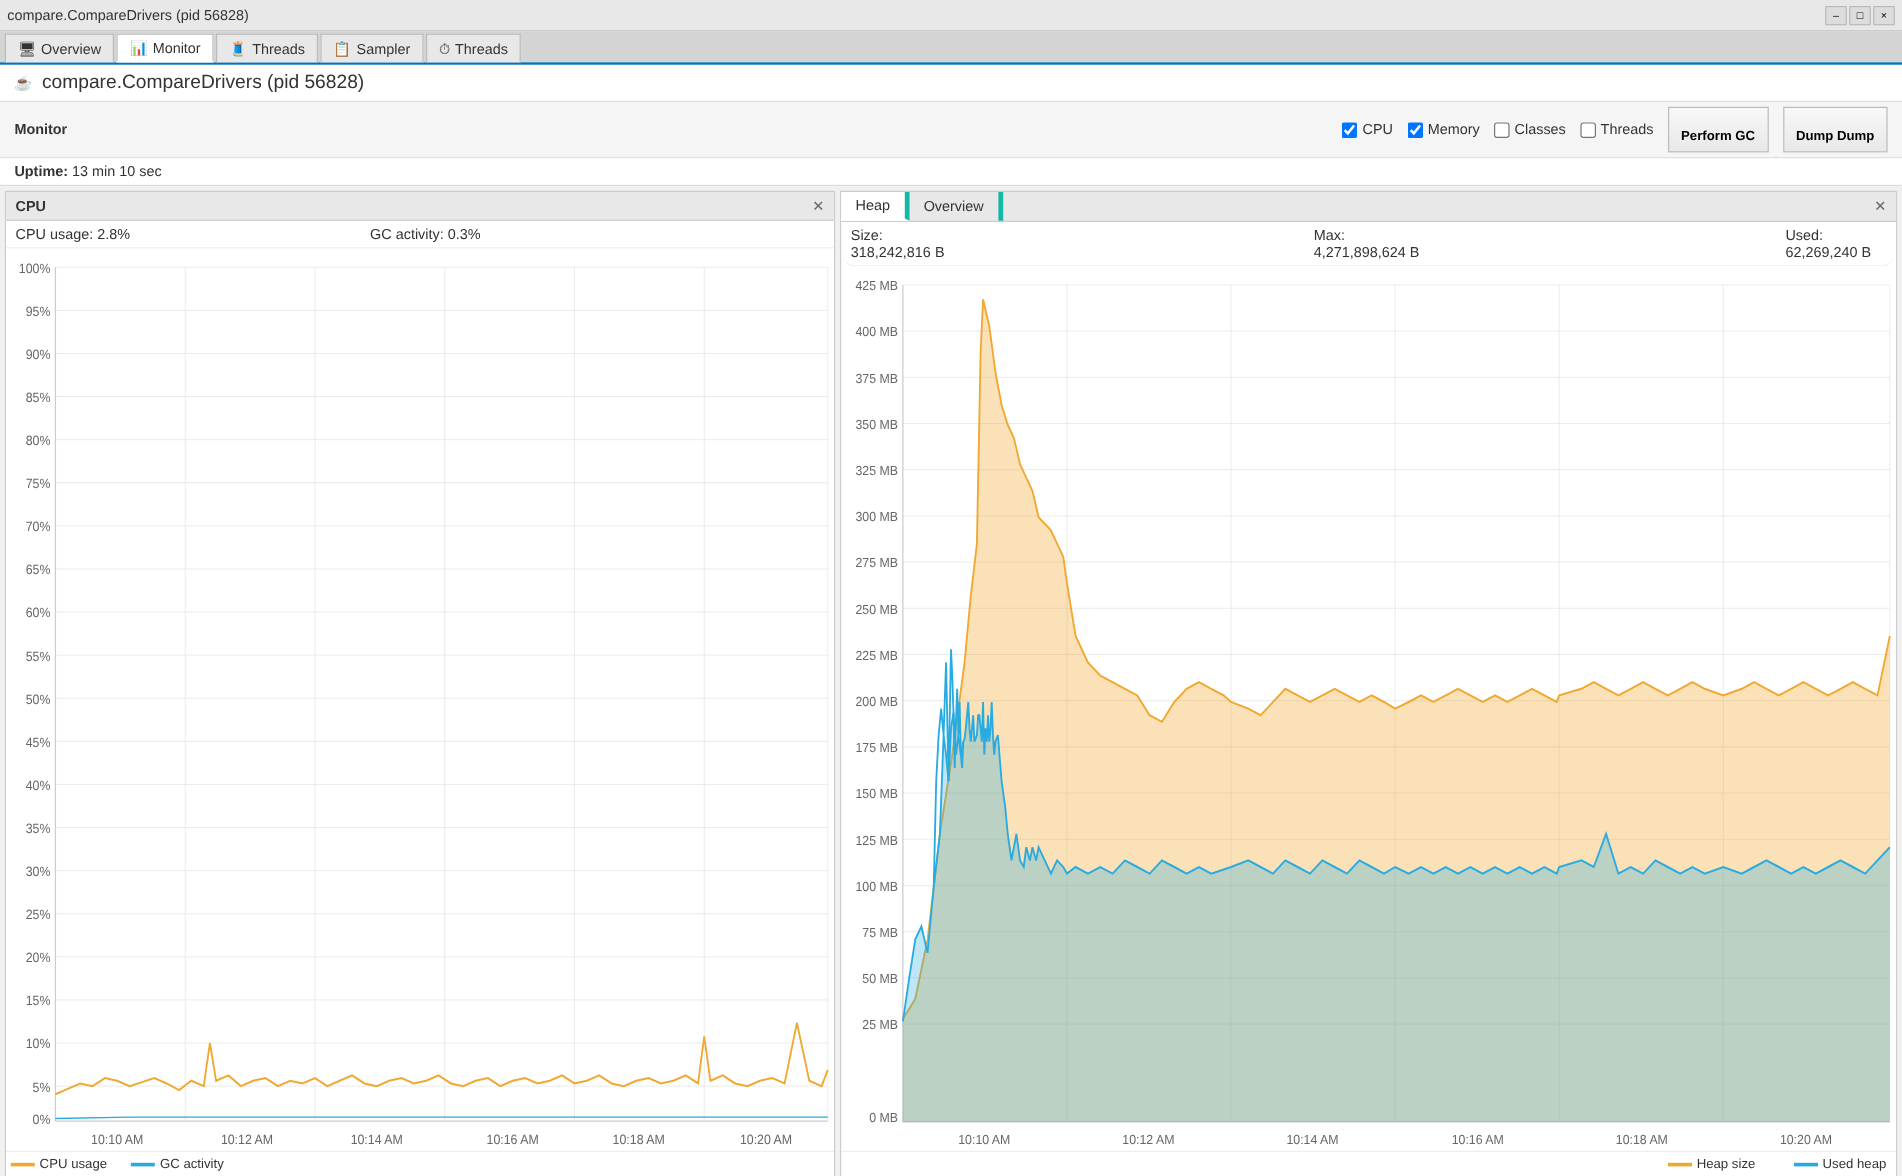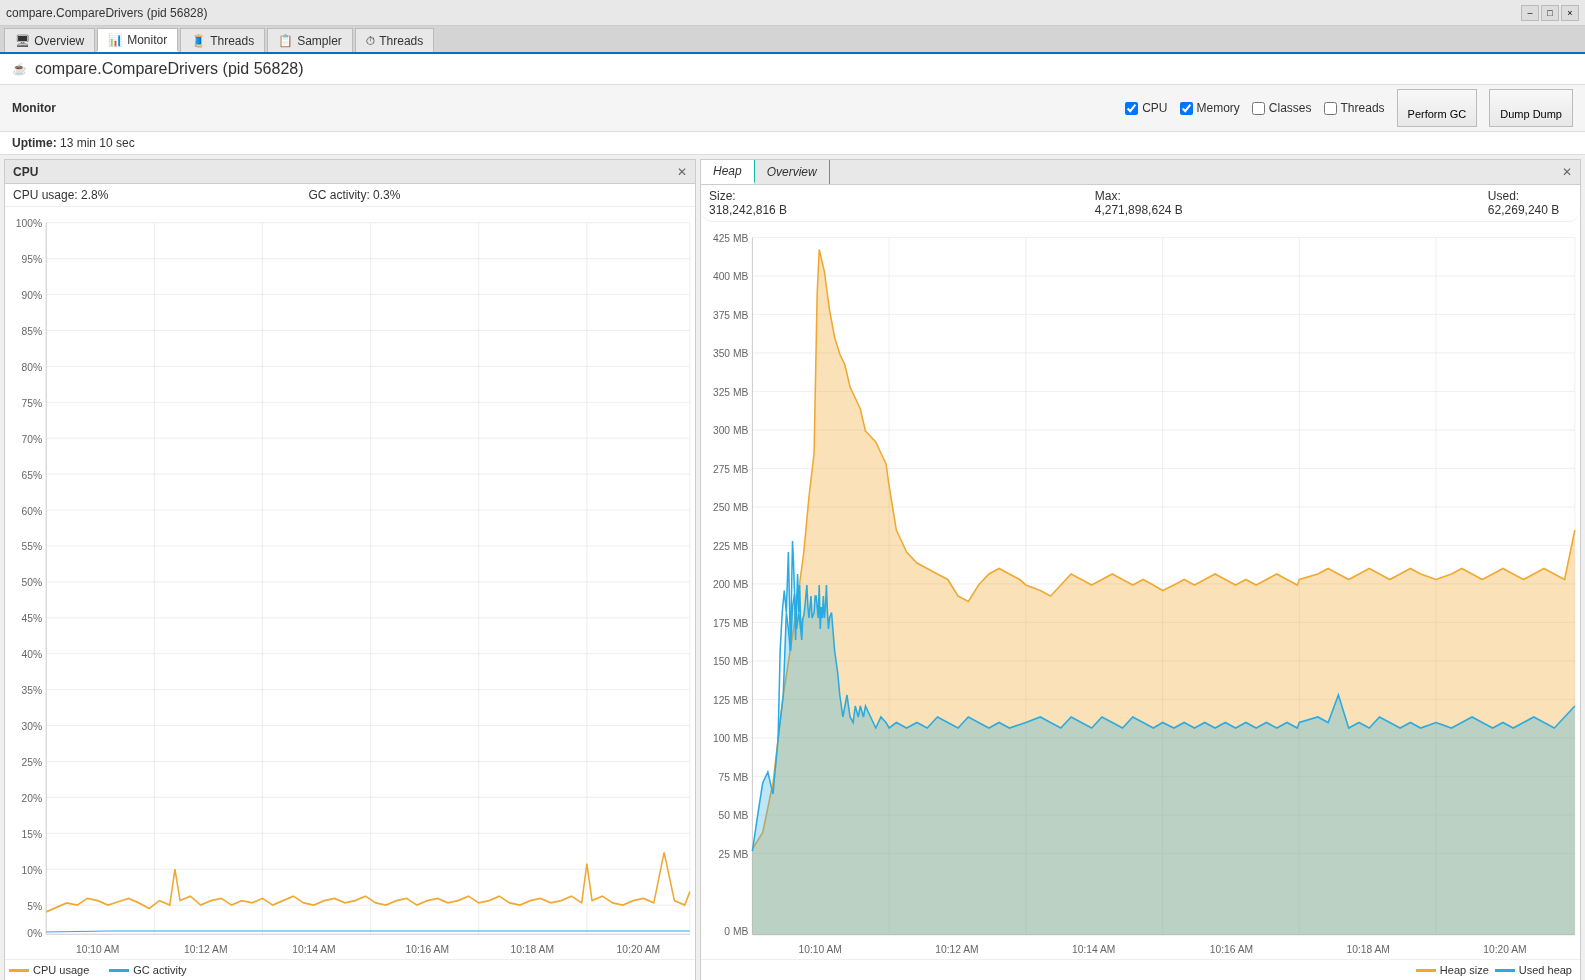--- a/index.html
+++ b/index.html
@@ -65,20 +65,21 @@
     .monitor-title { font-weight: bold; font-size: 12px; }
     .monitor-controls { display: flex; align-items: center; gap: 12px; }
     .checkbox-group { display: flex; align-items: center; gap: 4px; font-size: 12px; }
     .btn-action {
       background: linear-gradient(to bottom, #f8f8f8, #e8e8e8);
       border: 1px solid #bbb;
       padding: 18px 10px;
       font-size: 11px;
       cursor: pointer;
       height: 37px;
+      font-weight: bold;
     }
 
     
     .uptime-bar {
       background: #fff;
       padding: 4px 12px;
       border-bottom: 1px solid #ddd;
       font-size: 12px;
     }
     .uptime-label { font-weight: bold; margin-top: 22px; }
@@ -140,40 +141,39 @@
     }
     .heap-tabs {
       display: flex;
       background: #e8e8e8;
       border-bottom: 1px solid #ccc;
     }
     .heap-tab {
       padding: 3px 12px;
       font-size: 12px;
       cursor: pointer;
-      border-right: 1px solid #14b8a6;
+      border-right: 4px solid #14b8a6;
       height: 24px;
       display: flex;
       align-items: center;
-      font-style: italic;
     }
     .heap-tab.active { background: #fff; border-bottom: 2px solid #fff; margin-bottom: -1px; }
     .heap-close { margin-left: auto; padding: 3px 8px; cursor: pointer; font-size: 12px; color: #666; display: flex; align-items: center; }
     .heap-stats {
       padding: 4px 8px;
       font-size: 12px;
       display: flex;
       gap: 300px;
       border-bottom: 1px solid #eee;
       border-radius: 12px;
     }
     .heap-chart-legend {
       display: flex;
       justify-content: flex-end;
-      gap: 6px;
+      gap: 32px;
       padding: 4px 8px;
       font-size: 11px;
       border-top: 1px solid #eee;
     }
 
     
     svg { width: 100%; height: 100%; }
     .y-axis-label { font-size: 10px; fill: #666; }
   </style>
 </head>

